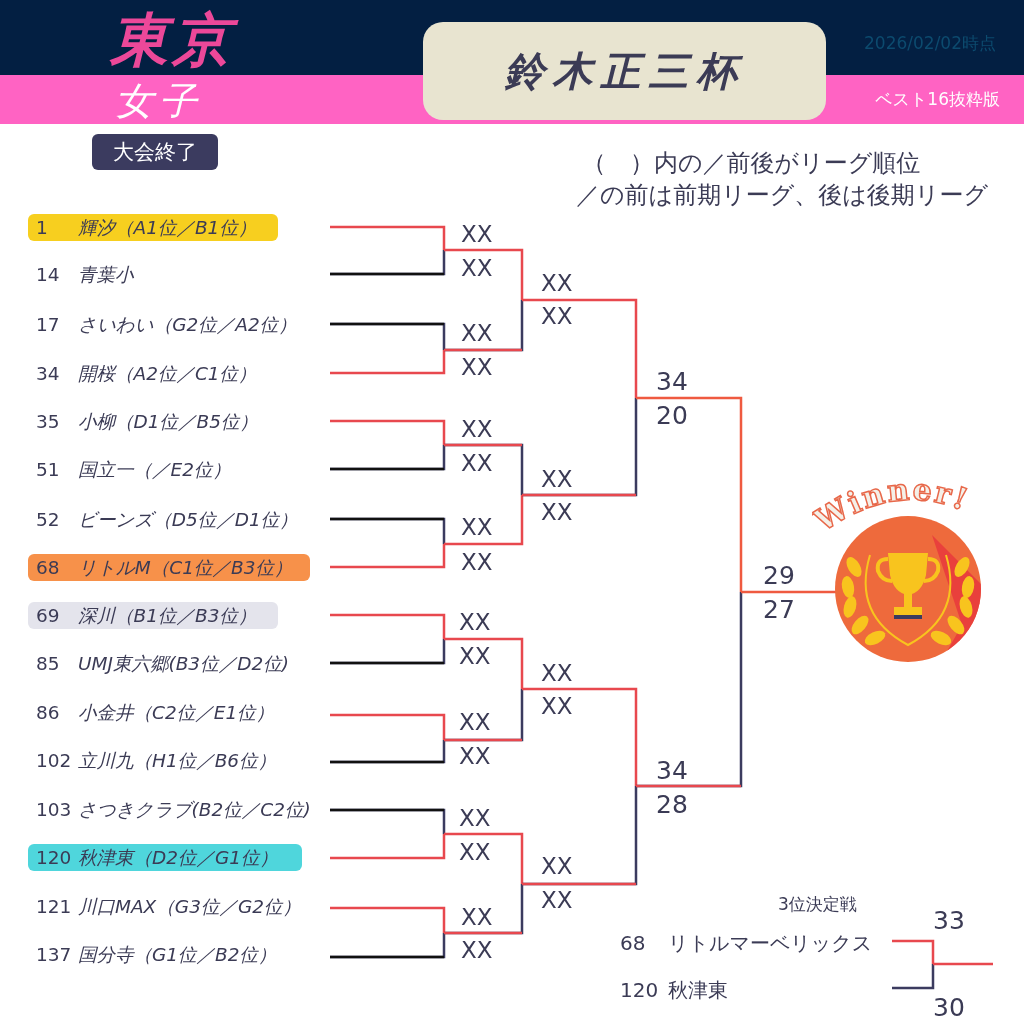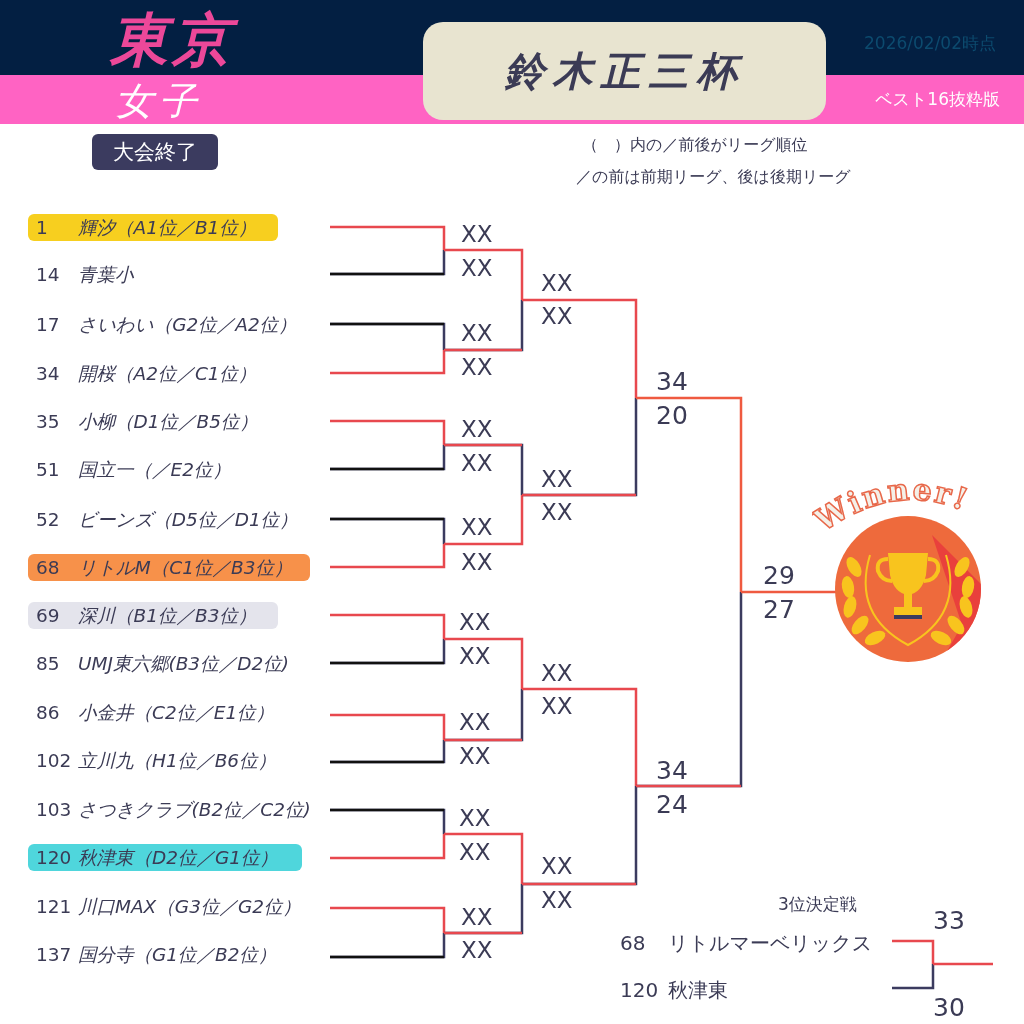--- a/index.html
+++ b/index.html
@@ -25,21 +25,21 @@
     display: flex; align-items: center; justify-content: center;
   }
   .cup-title { font-size: 40px; font-weight: bold; color: #3b3b55; letter-spacing: 8px; font-style: italic; }
   .date { position: absolute; right: 28px; top: 32px; font-size: 17px; color: #0c4a6e; }
   .edition { position: absolute; right: 24px; top: 88px; font-size: 17px; color: #ffffff; }
   .status-badge {
     position: absolute; left: 92px; top: 134px; width: 126px; height: 36px;
     background: #3b3b5f; color: #ffffff; border-radius: 6px;
     display: flex; align-items: center; justify-content: center; font-size: 21px;
   }
-  .note { position: absolute; font-size: 16px; color: #3b3b55; white-space: nowrap; }
+  .note { position: absolute; font-size: 24px; color: #3b3b55; white-space: nowrap; margin-top: 12px; }
   .note1 { left: 582px; top: 135px; }
   .note2 { left: 576px; top: 167px; }
 
   .team {
     position: absolute; left: 28px; height: 27px; font-size: 18.5px; color: #3b3b55;
     display: flex; align-items: center; white-space: nowrap; padding: 0 8px;
     border-radius: 6px; box-sizing: border-box;
   }
   .team .seed { display: inline-block; width: 42px; }
   .team .name { display: inline-block; font-style: italic; }
@@ -228,21 +228,21 @@
 <div class="score" style="left:541px; top:468px;">XX</div>
 <div class="score" style="left:541px; top:501px;">XX</div>
 <div class="score" style="left:541px; top:662px;">XX</div>
 <div class="score" style="left:541px; top:695px;">XX</div>
 <div class="score" style="left:541px; top:855px;">XX</div>
 <div class="score" style="left:541px; top:889px;">XX</div>
 
 <div class="score-big" style="left:656px; top:369px;">34</div>
 <div class="score-big" style="left:656px; top:403px;">20</div>
 <div class="score-big" style="left:656px; top:758px;">34</div>
-<div class="score-big" style="left:656px; top:792px;">24</div>
+<div class="score-big" style="left:656px; top:792px;">28</div>
 
 <div class="score-big" style="left:763px; top:563px;">29</div>
 <div class="score-big" style="left:763px; top:597px;">27</div>
 
 <svg class="winner-badge" viewBox="0 0 210 200">
   <defs>
     <path id="arc" d="M 8 60 Q 100 -10 192 60"></path>
     <clipPath id="circ">
         <circle cx="96" cy="114" r="73"></circle>
       </clipPath>

